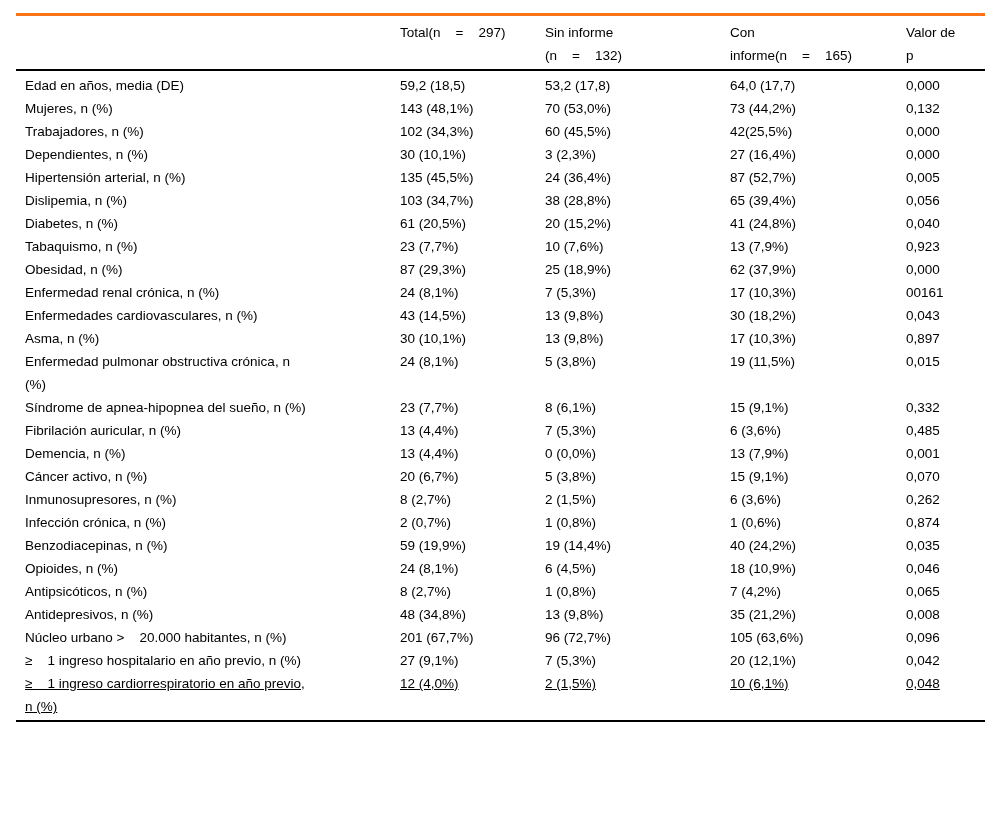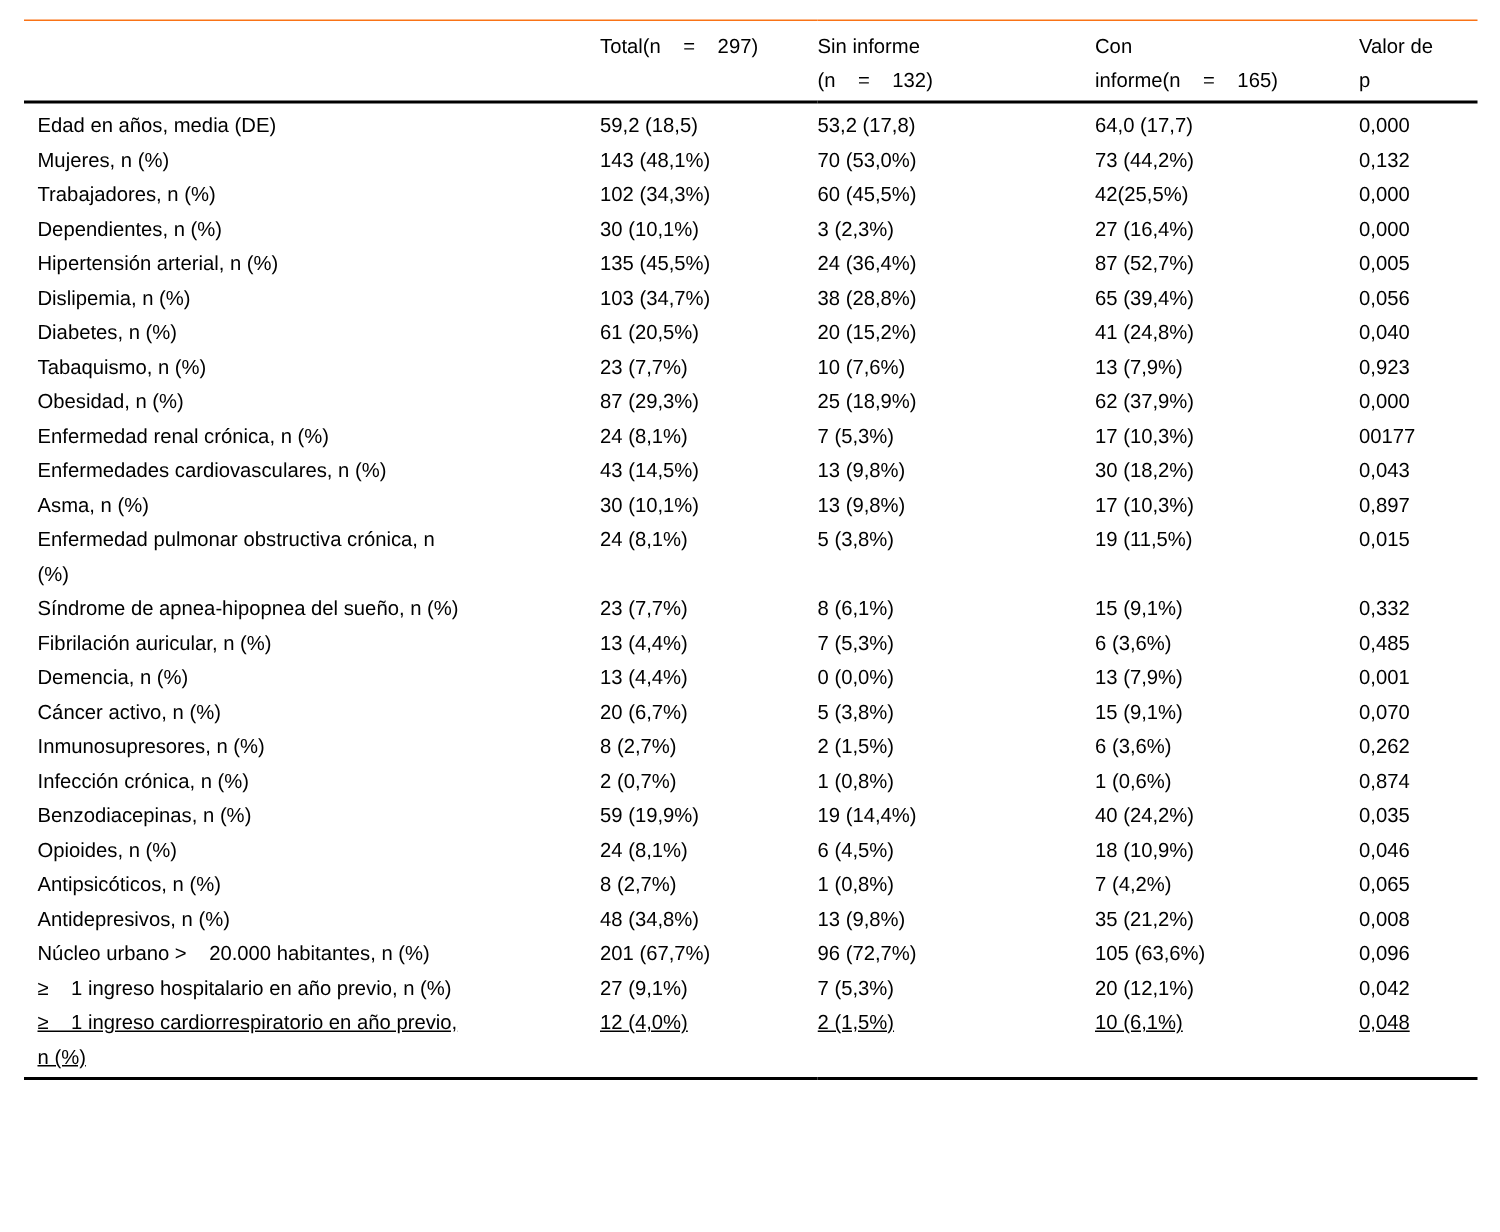--- a/index.html
+++ b/index.html
@@ -18,21 +18,21 @@
   .table-wrap {
     position: absolute;
     left: 16px;
     top: 13px;
     width: 969px;
   }
   table.stats {
     border-collapse: collapse;
     table-layout: fixed;
     width: 969px;
-    border-top: 1px solid #f97316;
+    border-top: 3px solid #f97316;
     border-bottom: 2px solid #000;
   }
   col.c-label { width: 384px; }
   col.c-total { width: 145px; }
   col.c-sin   { width: 185px; }
   col.c-con   { width: 176px; }
   col.c-p     { width: 79px;  }
 
   th, td {
     font-size: 13.5px;
@@ -140,21 +140,21 @@
           <td>87 (29,3%)</td>
           <td>25 (18,9%)</td>
           <td>62 (37,9%)</td>
           <td>0,000</td>
         </tr>
         <tr>
           <td>Enfermedad renal crónica, n (%)</td>
           <td>24 (8,1%)</td>
           <td>7 (5,3%)</td>
           <td>17 (10,3%)</td>
-          <td>00177</td>
+          <td>00161</td>
         </tr>
         <tr>
           <td>Enfermedades cardiovasculares, n (%)</td>
           <td>43 (14,5%)</td>
           <td>13 (9,8%)</td>
           <td>30 (18,2%)</td>
           <td>0,043</td>
         </tr>
         <tr>
           <td>Asma, n (%)</td>

